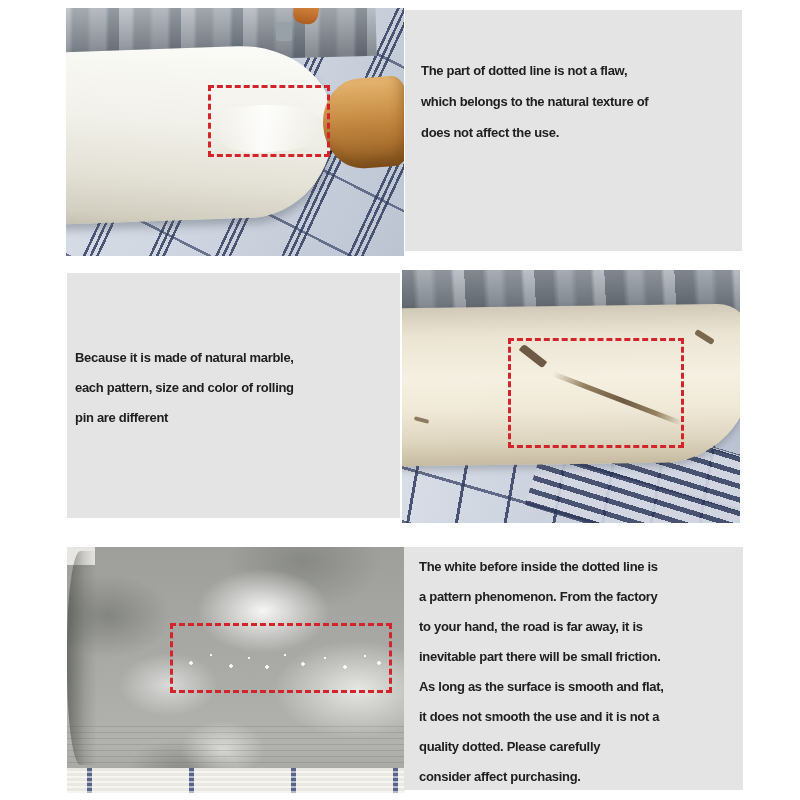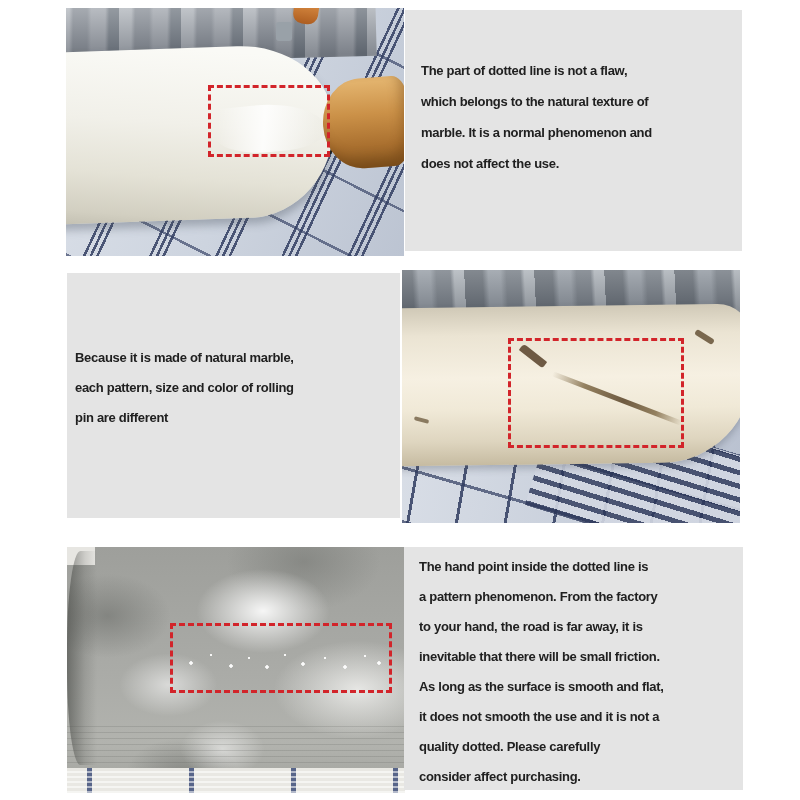--- a/index.html
+++ b/index.html
@@ -147,21 +147,20 @@
     <div class="t1-tip"></div>
     <div class="t1-ring"></div>
     <div class="t1-pin"></div>
     <div class="t1-flaw"></div>
     <div class="t1-handle"></div>
     <div class="hrect" id="rect1"></div>
   </div>
   <div class="panel" id="panel1">
     <div class="cap-line">The part of dotted line is not a flaw,</div>
     <div class="cap-line">which belongs to the natural texture of</div>
-    <div class="cap-line">marble. It is a normal phenomenon and</div>
     <div class="cap-line">does not affect the use.</div>
   </div>
 
   <div class="panel" id="panel2">
     <div class="cap-line">Because it is made of natural marble,</div>
     <div class="cap-line">each pattern, size and color of rolling</div>
     <div class="cap-line">pin are different</div>
   </div>
   <div class="photo" id="photo2">
     <div class="t2-towel"></div>
@@ -178,23 +177,23 @@
   <div class="photo" id="photo3">
     <div class="t3-marble"></div>
     <div class="t3-corner"></div>
     <div class="t3-end"></div>
     <div class="t3-grooves"></div>
     <div class="t3-towel"></div>
     <div class="t3-dots"></div>
     <div class="hrect" id="rect3"></div>
   </div>
   <div class="panel" id="panel3">
-    <div class="cap-line">The hand point inside the dotted line is</div>
+    <div class="cap-line">The white before inside the dotted line is</div>
     <div class="cap-line">a pattern phenomenon. From the factory</div>
     <div class="cap-line">to your hand, the road is far away, it is</div>
-    <div class="cap-line">inevitable that there will be small friction.</div>
+    <div class="cap-line">inevitable part there will be small friction.</div>
     <div class="cap-line">As long as the surface is smooth and flat,</div>
     <div class="cap-line">it does not smooth the use and it is not a</div>
     <div class="cap-line">quality dotted. Please carefully</div>
     <div class="cap-line">consider affect purchasing.</div>
   </div>
 
 </div>
 
 </body></html>

